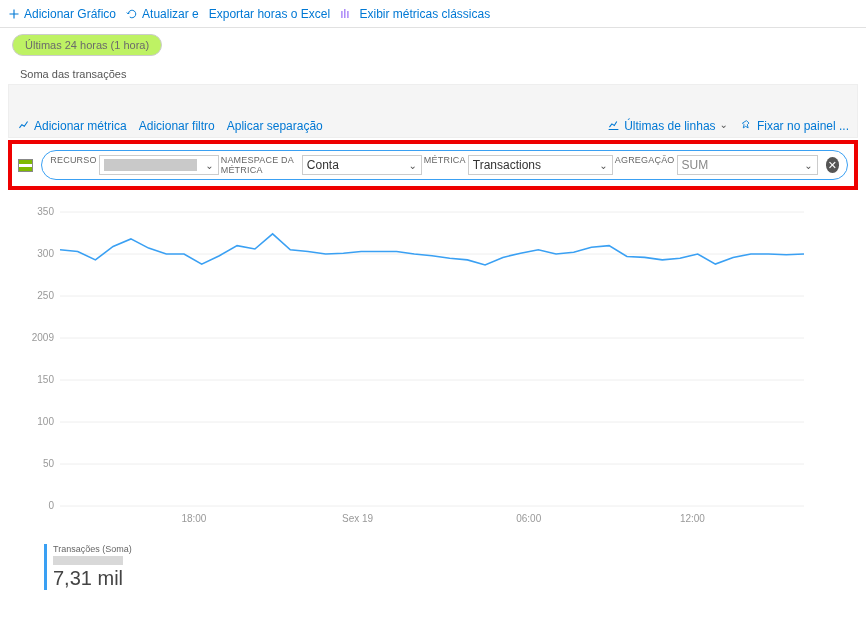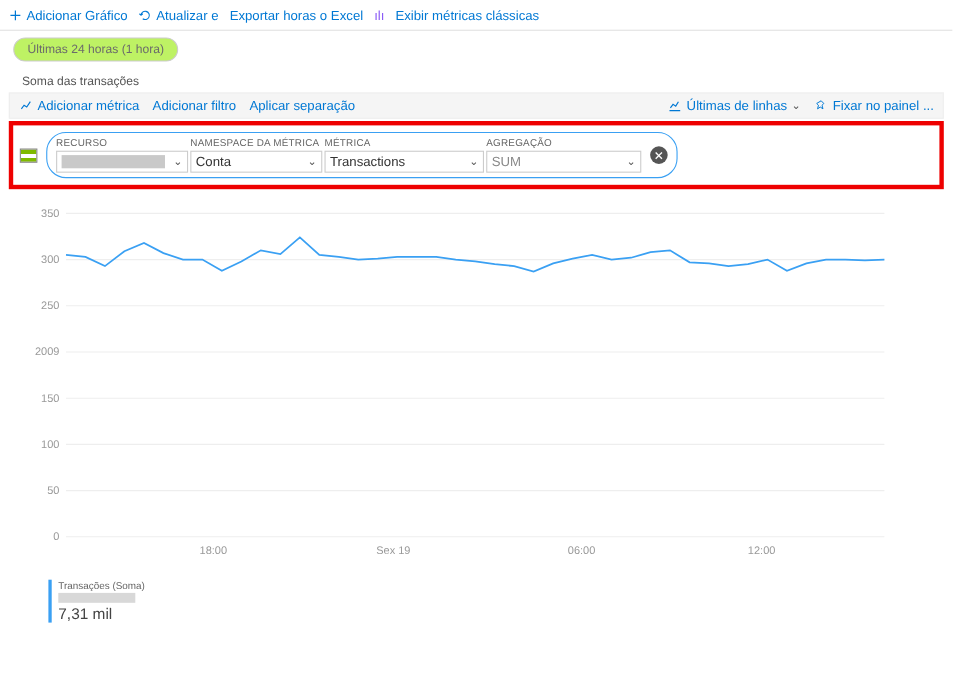--- a/index.html
+++ b/index.html
@@ -14,48 +14,48 @@
   
   .time-row { padding: 6px 12px 0 12px; }
   .time-pill { display: inline-block; border: 1px solid #ccc; border-radius: 14px; padding: 4px 12px; font-size: 11px; color: #6b6b6b; background:#bef264; cursor:pointer; }
 
   
   .chart-title { font-size: 11px; color: #555; padding: 12px 20px 4px 20px; }
 
   
   .actions-bar { display: flex; align-items: center; justify-content: space-between; background: #f5f5f5; border: 1px solid #eee; margin: 0 8px; padding: 4px 8px; }
   .actions-left, .actions-right { display: flex; gap: 12px; align-items: center; }
-  .act-link { color: #0078d4; font-size: 12px; cursor: pointer; display: inline-flex; align-items: center; gap: 4px; }
+  .act-link { color: #0078d4; font-size: 12px; cursor: pointer; display: inline-flex; align-items: flex-start; gap: 4px; margin-top: 30px; }
   .act-link svg { width: 13px; height: 13px; stroke: #0078d4; fill: none; }
 
   
   .filter-box { border: 4px solid #e00; margin: 2px 8px 0 8px; padding: 6px; display: flex; align-items: center; gap: 2px; }
   .resource-icon { width: 16px; height: 13px; border: 1px solid #888; background: linear-gradient(#7fba00 0 33%, #fff 33% 66%, #7fba00 66% 100%); margin-right: 6px; }
   .f-blocks { display:flex; gap:2px; border: 1px solid #3aa0f3; border-radius: 18px; padding: 4px 8px; align-items:center; }
-  .f-block { display: flex; flex-direction: column; gap: 2px; }
+  .f-block { display: flex; flex-direction: row; gap: 2px; }
   .f-label { font-size: 9px; color: #666; letter-spacing: .2px; }
   .f-select { border: 1px solid #ccc; font-size: 12px; padding: 2px 4px; height: 20px; display:flex; align-items:center; justify-content:space-between; gap:8px; background:#fff; cursor:pointer; min-width:120px; position:relative; }
   .f-select .v { color:#333; }
   .f-select.gray .v { color:#888; }
   .chev { font-size:10px; color:#555; }
   .close-x { width: 16px; height: 16px; border-radius: 50%; background: #555; color:#fff; display:inline-flex; align-items:center; justify-content:center; font-size:11px; cursor:pointer; margin-left:6px; }
 
   
   .chart-wrap { padding: 16px 30px 0 30px; }
   svg.chart { width: 780px; height: 330px; }
   .grid line { stroke: #eee; stroke-width:1; }
   .axis200 { stroke:#ddd; stroke-width:1.2; }
   .series { stroke:#3aa0f3; stroke-width:1.6; fill:none; }
 
   
   .legend { padding: 4px 0 8px 44px; }
   .legend-item { border-left: 3px solid #3aa0f3; padding-left: 6px; }
   .legend-label { font-size: 9px; color: #666; }
   .legend-bar { width: 70px; height: 9px; background:#d8d8d8; margin: 2px 0 0 0; }
-  .legend-value { font-size: 14px; color:#444; margin-top: 2px; }
+  .legend-value { font-size: 20px; color:#444; margin-top: 2px; }
 
   .w1{width:120px;} .w2{width:116px;} .w3{width:145px;} .w4{width:141px;}
 </style>
 </head>
 <body>
 
 <div class="top-toolbar">
   <span class="tb-link">
     <svg viewBox="0 0 16 16">
         <path d="M8 2v12M2 8h12" stroke-width="1.5"></path>

